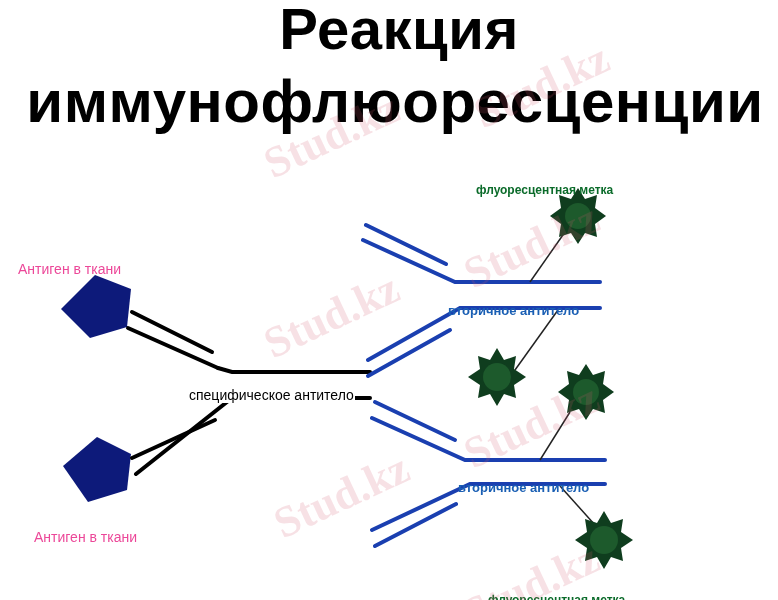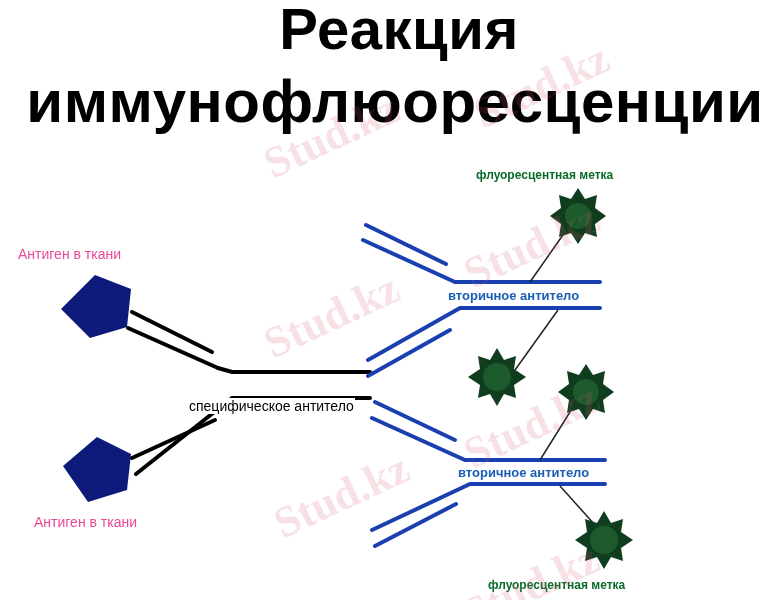--- a/index.html
+++ b/index.html
@@ -1,21 +1,21 @@
 <!DOCTYPE html>
 <html><head>
   <meta charset="utf-8">
   <style>
     html, body { margin: 0; padding: 0; background: #ffffff; }
     body { width: 778px; height: 600px; position: relative; overflow: hidden; font-family: "Liberation Sans", sans-serif; }
     .title { position: absolute; left: 6px; width: 778px; text-align: center; font-family: "Liberation Sans", sans-serif; font-weight: bold; color: #000; font-size: 58px; line-height: 1; letter-spacing: 0.5px; }
     .t1 { top: 0px; left: 10px; }
     .t2 { top: 72px; font-size: 60px; }
     svg.diagram { position: absolute; left: 0; top: 0; }
-    .lbl { position: absolute; font-family: "Liberation Sans", sans-serif; white-space: nowrap; }
+    .lbl { position: absolute; font-family: "Liberation Sans", sans-serif; white-space: nowrap; margin-top: 15px; }
     .lbl-antigen { font-size: 14px; color: #ec4899; }
     .lbl-specific { font-size: 14px; color: #000; background: #fff; padding: 0 1px; }
     .lbl-secondary { font-size: 13px; color: #1a5fb4; font-weight: bold; }
     .lbl-fluor { font-size: 12px; color: #0b6b2a; font-weight: bold; }
     .wm { position: absolute; font-family: "Liberation Serif", serif; font-weight: bold; font-size: 44px; color: rgba(210,90,110,0.18); transform: rotate(-25deg); white-space: nowrap; pointer-events: none; }
   </style>
 </head>
 <body>
 
 <div class="title t1">Реакция</div>
@@ -68,21 +68,21 @@
     <circle r="13" fill="#1d5a2c"></circle>
   </g>
   <g transform="translate(604,540)">
     <polygon points="0,-29 7,-17 19,-21 17,-8 29,0 17,8 19,21 7,17 0,29 -7,17 -19,21 -17,8 -29,0 -17,-8 -19,-21 -7,-17" fill="#0f3d1e"></polygon>
     <circle r="14" fill="#1d5a2c"></circle>
   </g>
 </svg>
 
 <div class="lbl lbl-antigen" style="left:18px; top:246px;">Антиген в ткани</div>
 <div class="lbl lbl-antigen" style="left:34px; top:514px;">Антиген в ткани</div>
-<div class="lbl lbl-specific" style="left:188px; top:398px;">специфическое антитело</div>
+<div class="lbl lbl-specific" style="left:188px; top:372px;">специфическое антитело</div>
 <div class="lbl lbl-secondary" style="left:448px; top:288px;">вторичное антитело</div>
 <div class="lbl lbl-secondary" style="left:458px; top:465px;">вторичное антитело</div>
 <div class="lbl lbl-fluor" style="left:476px; top:168px;">флуоресцентная метка</div>
 <div class="lbl lbl-fluor" style="left:488px; top:578px;">флуоресцентная метка</div>
 
 <div class="wm" style="left:470px; top:60px;">Stud.kz</div>
 <div class="wm" style="left:260px; top:110px;">Stud.kz</div>
 <div class="wm" style="left:460px; top:220px;">Stud.kz</div>
 <div class="wm" style="left:260px; top:290px;">Stud.kz</div>
 <div class="wm" style="left:460px; top:400px;">Stud.kz</div>

